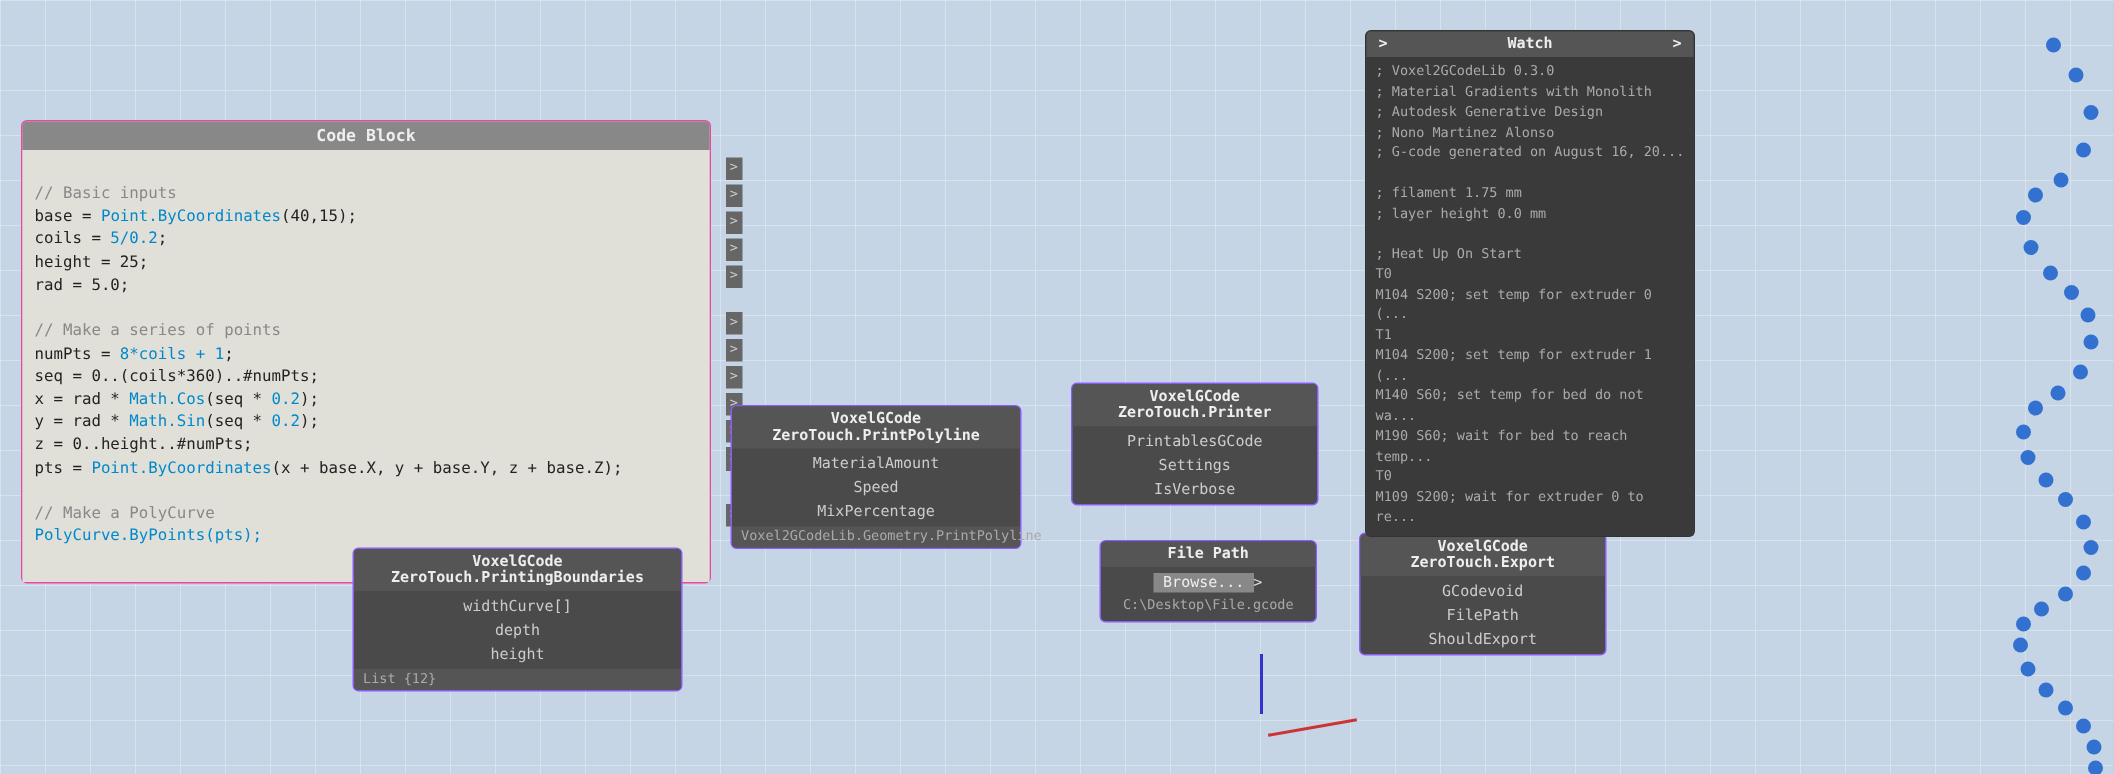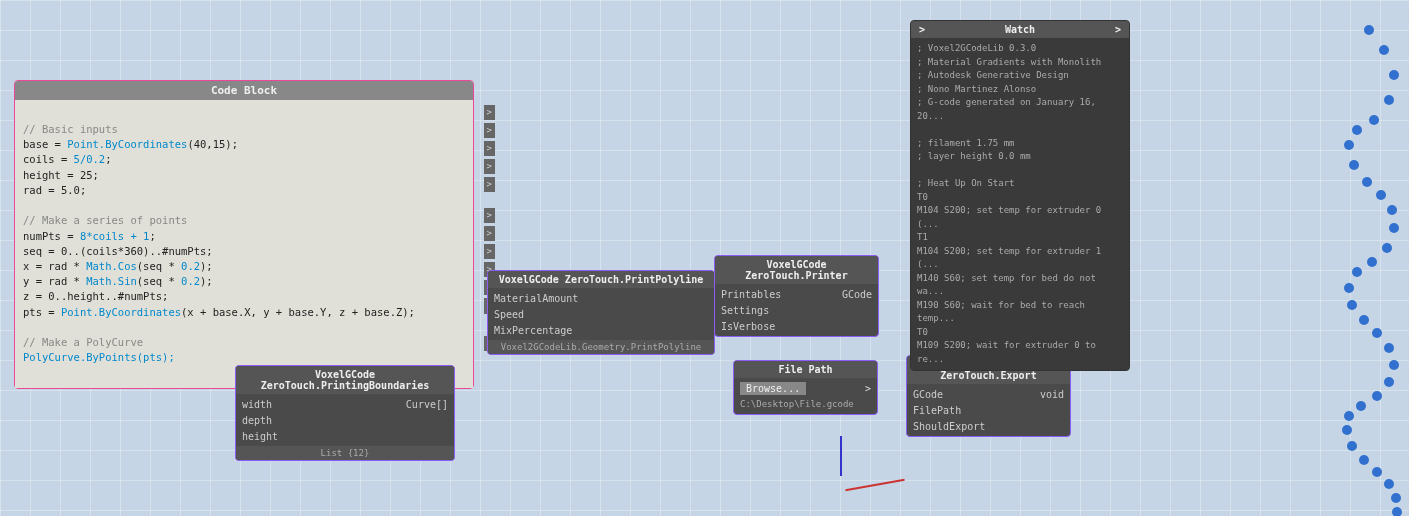--- a/index.html
+++ b/index.html
@@ -40,21 +40,21 @@
       font-size: 10px;
       color: #eee;
       border-radius: 3px 3px 0 0;
       font-weight: bold;
     }
     .node-body {
       padding: 2px 0;
     }
     .node-row {
       display: flex;
-      justify-content: space-between;
+      justify-content: center;
       align-items: center;
       padding: 1px 6px;
       min-height: 16px;
     }
     .port-label { color: #ccc; font-size: 10px; }
     .port-label.right { text-align: right; }
 
     
     .code-block {
       position: absolute;
@@ -129,21 +129,21 @@
       left: 235px;
       top: 365px;
       width: 220px;
     }
 
     
     .print-polyline {
       position: absolute;
       left: 487px;
       top: 270px;
-      width: 228px;
+      width: 194px;
     }
 
     
     .printer-node {
       position: absolute;
       left: 714px;
       top: 255px;
       width: 165px;
     }
 
@@ -171,21 +171,20 @@
       width: 200px;
       height: 516px;
     }
 
     .node-footer {
       background: #555;
       color: #aaa;
       font-size: 9px;
       padding: 2px 6px;
       border-radius: 0 0 3px 3px;
-      text-align: center;
     }
 
     .browse-btn {
       background: #888;
       color: #eee;
       padding: 1px 6px;
       font-size: 10px;
       cursor: pointer;
       display: inline-block;
     }
@@ -349,21 +348,21 @@
   <div class="watch-header">
     <span>&gt;</span>
     <span>Watch</span>
     <span>&gt;</span>
   </div>
   <div class="watch-body">
     <div>; Voxel2GCodeLib 0.3.0</div>
     <div>; Material Gradients with Monolith</div>
     <div>; Autodesk Generative Design</div>
     <div>; Nono Martinez Alonso</div>
-    <div>; G-code generated on January 16, 20...</div>
+    <div>; G-code generated on August 16, 20...</div>
     <div>&nbsp;</div>
     <div>; filament 1.75 mm</div>
     <div>; layer height 0.0 mm</div>
     <div>&nbsp;</div>
     <div>; Heat Up On Start</div>
     <div>T0</div>
     <div>M104 S200; set temp for extruder 0 (...</div>
     <div>T1</div>
     <div>M104 S200; set temp for extruder 1 (...</div>
     <div>M140 S60; set temp for bed do not wa...</div>

